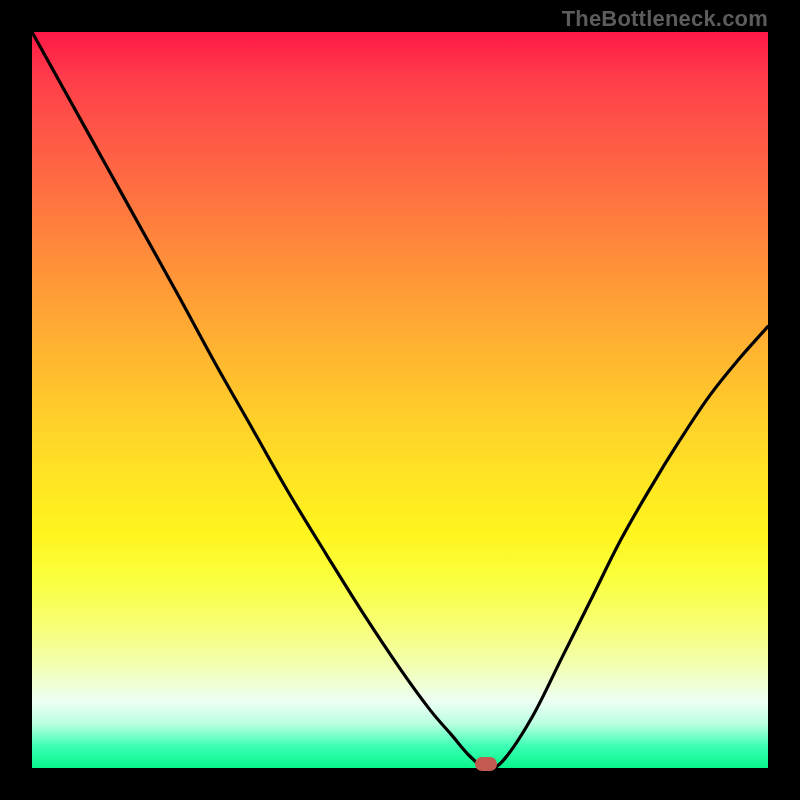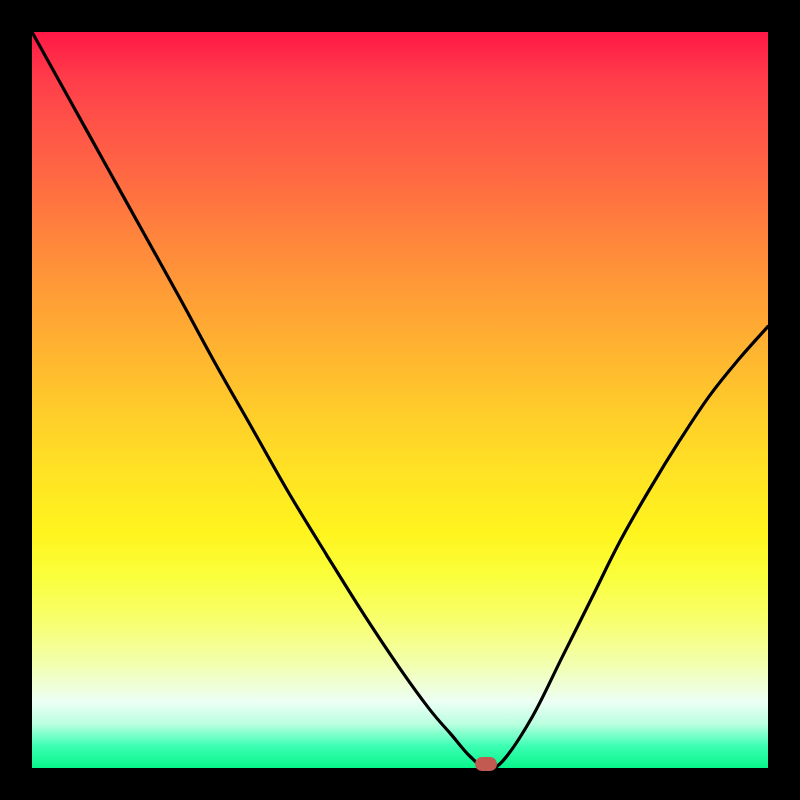--- a/index.html
+++ b/index.html
@@ -67,19 +67,20 @@
     background: #c35a52;
     border-radius: 7px;
   }
 </style>
 </head>
 <body>
 
 <div class="frame">
   <div class="panel"></div>
 
+  <div class="watermark">TheBottleneck.com</div>
 
   <svg id="curve-svg" width="800" height="800">
     <path id="curve-path" fill="none" stroke="#000" stroke-width="3.2" stroke-linecap="round" stroke-linejoin="round" d="M 32.00 32.00 C 38.62 43.92, 55.55 74.39, 68.80 98.24 C 82.05 122.09, 92.35 140.63, 105.60 164.48 C 118.85 188.33, 129.15 206.87, 142.40 230.72 C 155.65 254.57, 165.95 272.85, 179.20 296.96 C 192.45 321.07, 202.75 340.83, 216.00 364.67 C 229.25 388.52, 239.55 406.12, 252.80 429.44 C 266.05 452.76, 276.35 471.69, 289.60 494.21 C 302.85 516.73, 313.15 533.10, 326.40 554.56 C 339.65 576.02, 349.95 592.91, 363.20 613.44 C 376.45 633.97, 388.08 651.42, 400.00 668.64 C 411.92 685.86, 420.17 697.20, 429.44 709.12 C 438.71 721.04, 444.23 726.40, 451.52 734.88 C 458.81 743.36, 463.69 750.26, 469.92 756.22 C 476.15 762.19, 480.15 767.21, 486.11 768.00 C 492.07 768.79, 494.69 769.91, 503.04 760.64 C 511.39 751.37, 521.88 735.03, 532.48 716.48 C 543.08 697.93, 551.32 678.80, 561.92 657.60 C 572.52 636.40, 580.76 619.92, 591.36 598.72 C 601.96 577.52, 610.20 559.71, 620.80 539.84 C 631.40 519.97, 639.64 506.20, 650.24 488.32 C 660.84 470.44, 669.08 457.04, 679.68 440.48 C 690.28 423.92, 698.52 410.89, 709.12 396.32 C 719.72 381.75, 727.96 372.11, 738.56 359.52 C 749.16 346.93, 762.70 332.36, 768.00 326.40"></path>
   </svg>
 
   <div id="marker" class="marker" style="left: 475.112px; top: 756.584px; background: rgb(195, 90, 82);"></div>
 </div>
 
 </body></html>

